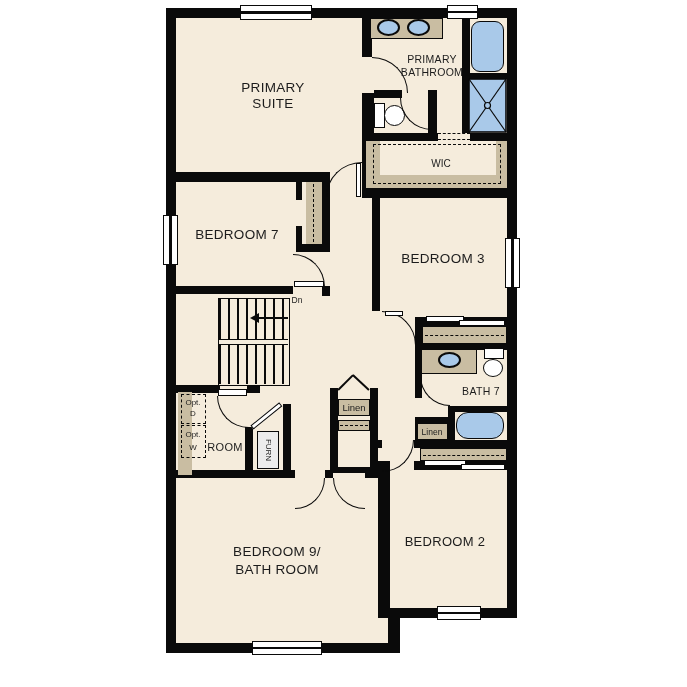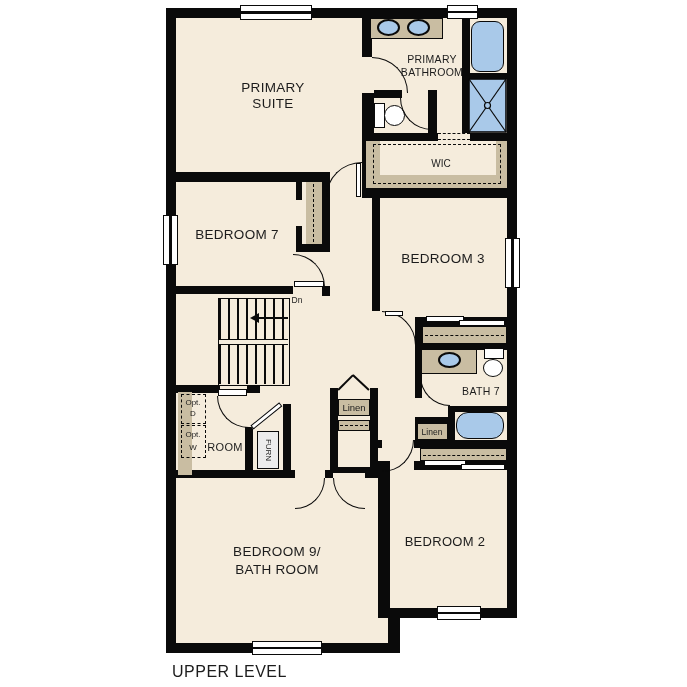--- a/index.html
+++ b/index.html
@@ -187,15 +187,14 @@
   <div class="lbl reg" style="left:354px;top:407px;font-size:9.5px;">Linen</div>
   <div class="lbl reg" style="left:432px;top:432px;font-size:8.5px;">Linen</div>
   <div class="lbl reg" style="left:193px;top:402px;font-size:8px;">Opt.</div>
   <div class="lbl reg" style="left:193px;top:413px;font-size:8px;">D</div>
   <div class="lbl reg" style="left:193px;top:434px;font-size:8px;">Opt.</div>
   <div class="lbl reg" style="left:193px;top:447px;font-size:8px;">W</div>
   <div class="lbl reg" style="left:297px;top:300px;font-size:8.5px;">Dn</div>
   <div class="lbl" style="left:277px;top:551px;font-size:13.5px;">BEDROOM 9/</div>
   <div class="lbl" style="left:277px;top:569px;font-size:13.5px;">BATH ROOM</div>
   <div class="lbl" style="left:445px;top:541px;font-size:13px;">BEDROOM 2</div>
-  <div class="lbl" style="left:172px;top:663px;font-size:16px;transform:none;letter-spacing:.5px;">UPPER LEVEL</div>
 
 </div>
 
 </body></html>

